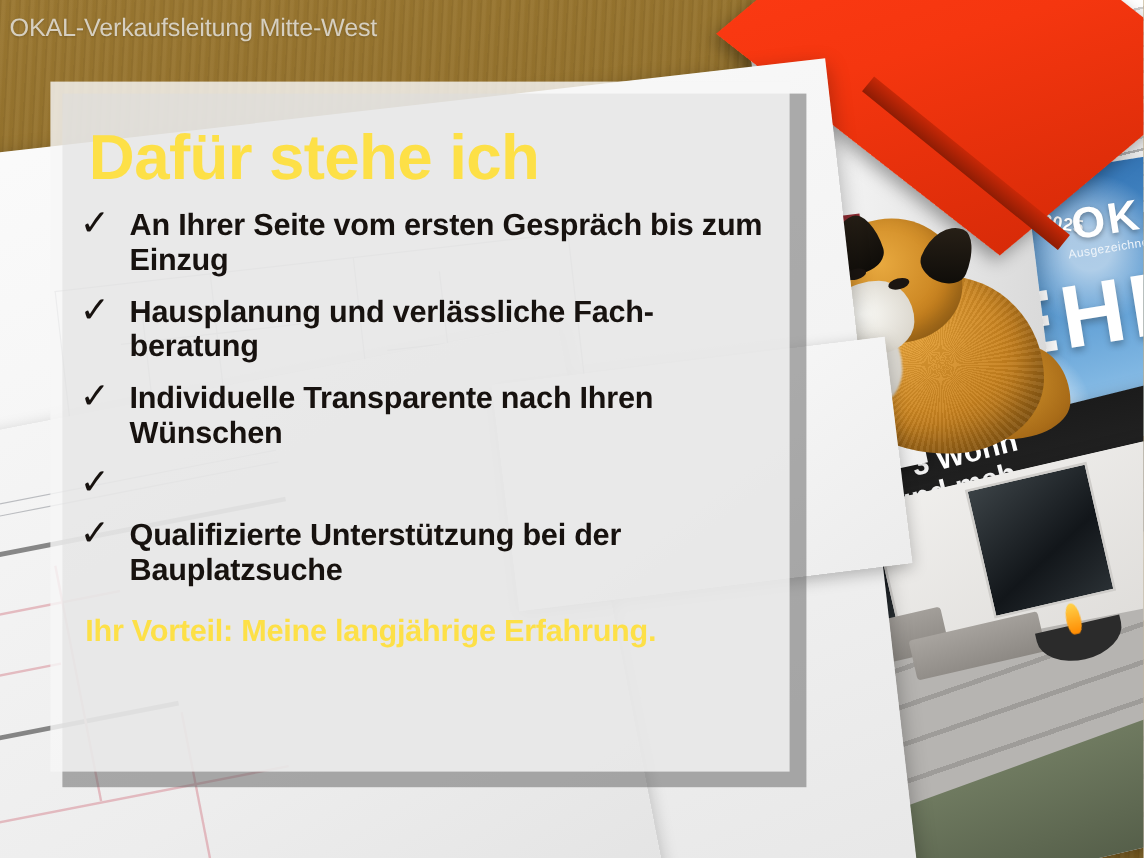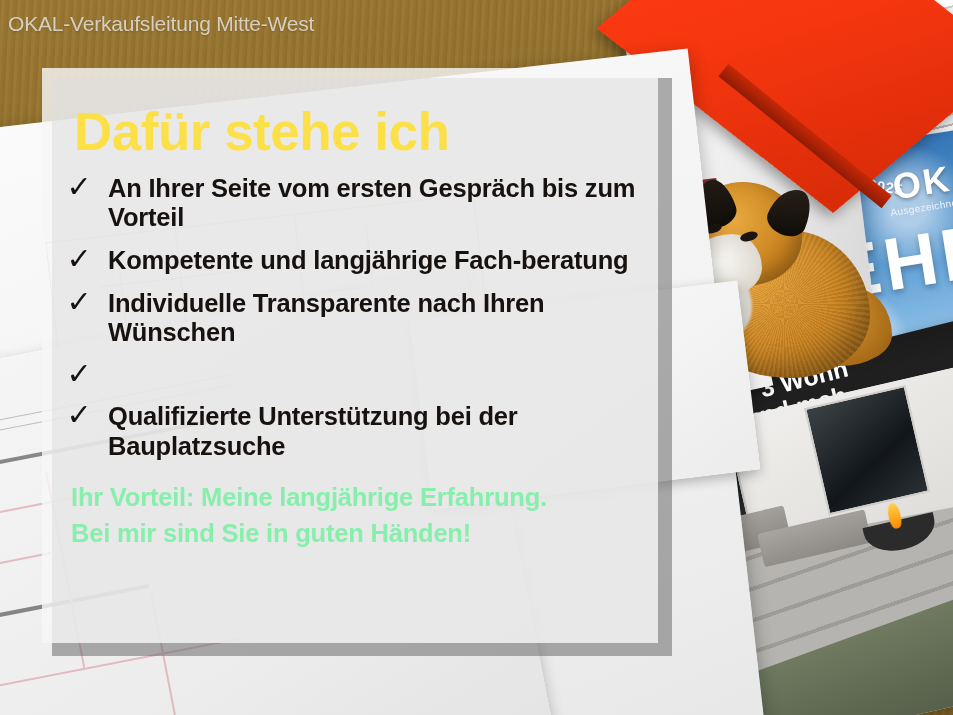--- a/index.html
+++ b/index.html
@@ -411,21 +411,21 @@
     color: #17120f;
     line-height: 1.14;
     letter-spacing: -0.2px;
     max-width: 528px;
   }
 
   .closing {
     margin: 18px 0 0 11px;
     font-size: 25.5px;
     font-weight: 700;
-    color: #86efac;
+    color: #fde047;
     line-height: 1.42;
     letter-spacing: -0.2px;
   }
 
   
   .header-caption {
     position: absolute;
     left: 0; top: 2px;
     padding: 0 8px;
     font-size: 21px;
@@ -549,44 +549,43 @@
   <div class="panel-shadow"></div>
 
   <div class="panel">
 
     <div class="panel-title">Dafür stehe ich</div>
 
     <ul class="bullets">
 
       <li class="bullet">
         <span class="check">✓</span>
-        <span class="bullet-text">An Ihrer Seite vom ersten Gespräch bis zum Vorteil</span>
+        <span class="bullet-text">An Ihrer Seite vom ersten Gespräch bis zum Einzug</span>
       </li>
 
       <li class="bullet">
         <span class="check">✓</span>
-        <span class="bullet-text">Kompetente und langjährige Fach-beratung</span>
+        <span class="bullet-text">Hausplanung und verlässliche Fach-beratung</span>
       </li>
 
       <li class="bullet">
         <span class="check">✓</span>
         <span class="bullet-text">Individuelle Transparente nach Ihren Wünschen</span>
       </li>
 
       <li class="bullet">
         <span class="check">✓</span>
       </li>
 
       <li class="bullet">
         <span class="check">✓</span>
         <span class="bullet-text">Qualifizierte Unterstützung bei der Bauplatzsuche</span>
       </li>
 
     </ul>
 
     <div class="closing">
       <div>Ihr Vorteil: Meine langjährige Erfahrung.</div>
-      <div>Bei mir sind Sie in guten Händen!</div>
     </div>
 
   </div>
 
 </div>
 
 </body></html>

